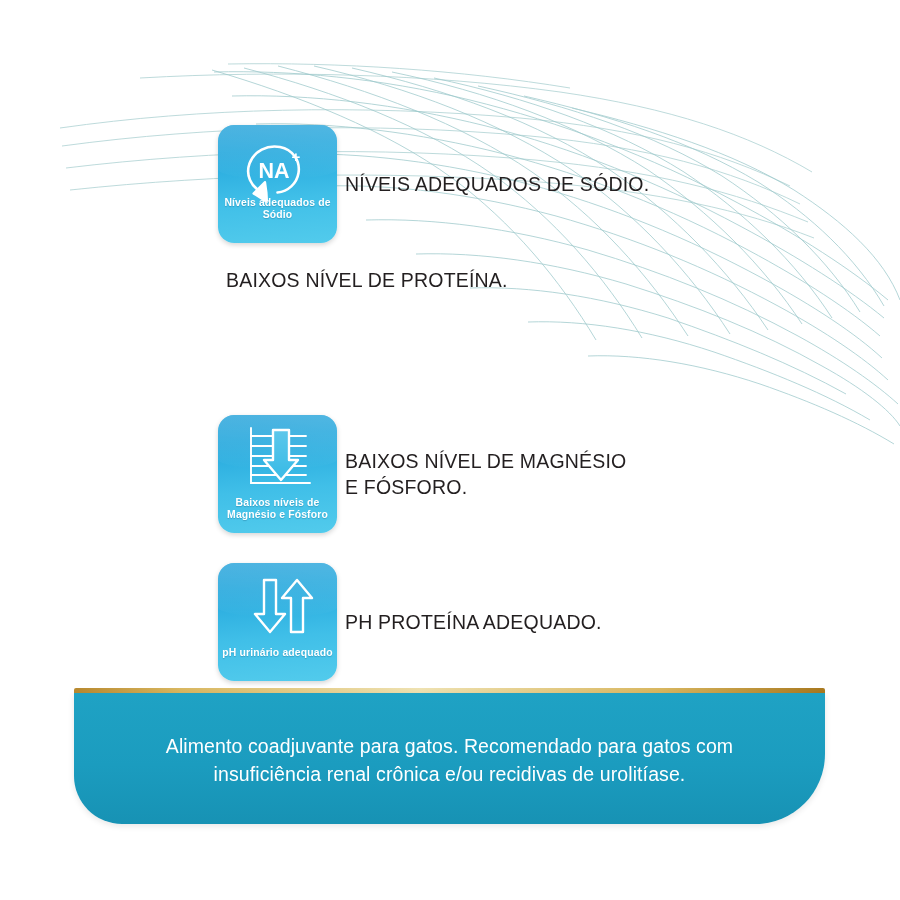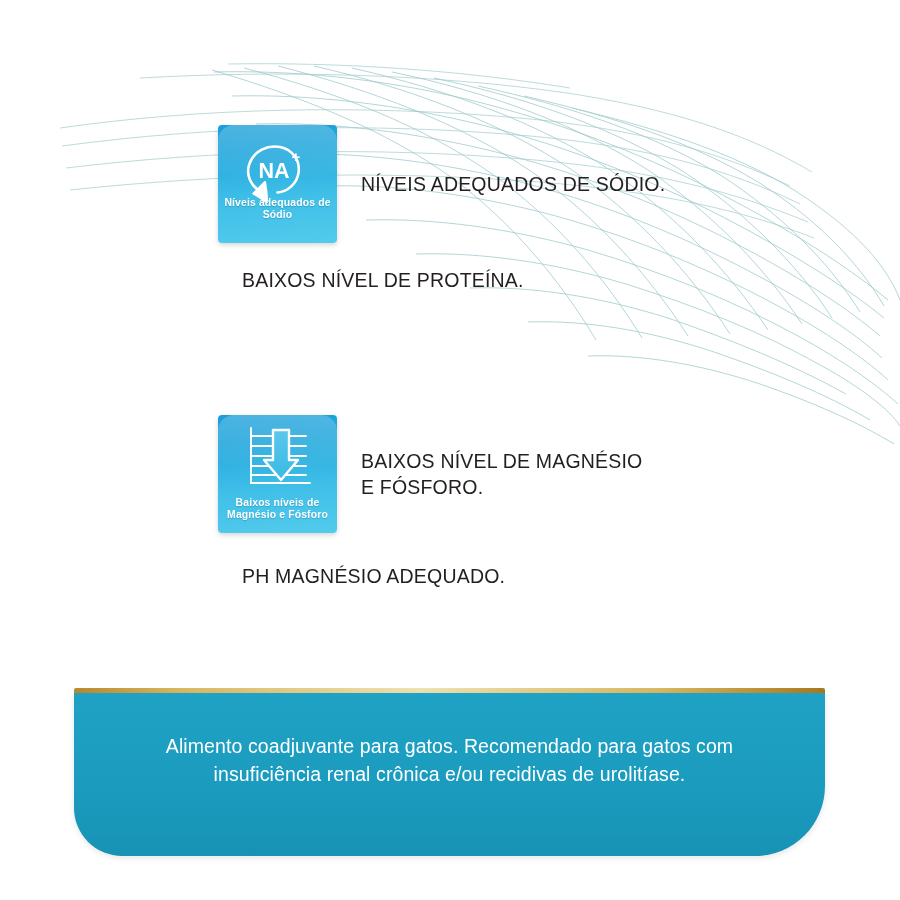--- a/index.html
+++ b/index.html
@@ -25,21 +25,21 @@
 
   
   .feature-row {
     position: absolute;
     display: flex;
     align-items: center;
   }
   .icon-tile {
     position: relative;
     width: 119px; height: 118px;
-    border-radius: 4px;
+    border-radius: 16px;
     background: linear-gradient(175deg, #1b9ed8 0%, #25a8dd 22%, #40bfe8 62%, #52cbec 100%);
     box-shadow: 0 2px 5px rgba(0,0,0,0.17);
     flex: 0 0 auto;
     overflow: hidden;
   }
   .icon-tile::after {
     content: "";
     position: absolute;
     left: 0; top: 0; right: 0; height: 46%;
     border-radius: 16px 16px 50% 50% / 16px 16px 18% 18%;
@@ -59,21 +59,21 @@
     font-size: 10.4px;
     font-weight: bold;
     line-height: 12.6px;
     letter-spacing: 0.15px;
     text-shadow: 0 1px 1px rgba(0,60,90,0.25);
   }
   .cap-2 { bottom: 21px; }
   .cap-3 { bottom: 11px; }
 
   .feature-text {
-    margin-left: 24px;
+    margin-left: 8px;
     color: #231f20;
     font-size: 19.5px;
     line-height: 26px;
     letter-spacing: 0.2px;
     white-space: pre-line;
     font-weight: normal;
   }
 
   
   #banner {
@@ -84,21 +84,21 @@
   #banner-gold {
     position: absolute;
     left: 0; top: 0;
     width: 100%; height: 5px;
     background: linear-gradient(90deg, #b8892f 0%, #d9b760 14%, #efe2b2 46%, #d9b760 78%, #a9791f 100%);
     border-radius: 2px 2px 0 0;
   }
   #banner-body {
     position: absolute;
     left: 0; top: 5px;
-    width: 100%; height: 163px;
+    width: 100%; height: 131px;
     background: linear-gradient(180deg, #1fa2c4 0%, #1b9cbf 55%, #1792b4 100%);
     border-radius: 0 0 70px 48px;
     box-shadow: 0 2px 6px rgba(0,0,0,0.10);
   }
   #banner-text {
     position: absolute;
     left: 0; right: 0; top: 39px;
     text-align: center;
     color: #ffffff;
     font-size: 19.5px;
@@ -192,22 +192,32 @@
 de Magnésio
 e Fósforo</div>
     </div>
 
     <div class="feature-text">BAIXOS NÍVEL DE MAGNÉSIO
 E FÓSFORO.</div>
   </div>
 
   <div class="feature-row" style="left:218px; top:563px;">
 
-
-    <div class="feature-text">PH MAGNÉSIO ADEQUADO.</div>
+    <div class="icon-tile">
+      <svg class="icon-art" viewBox="0 0 119 80" xmlns="http://www.w3.org/2000/svg">
+        <g fill="none" stroke="#ffffff" stroke-width="2.4" stroke-linejoin="round" stroke-linecap="round">
+          <path d="M46,12 L58,12 L58,46 L67,46 L52,64 L37,46 L46,46 Z"></path>
+          <path d="M73,64 L73,30 L64,30 L79,12 L94,30 L85,30 L85,64 Z"></path>
+        </g>
+      </svg>
+      <div class="icon-caption cap-2">pH urinário
+adequado</div>
+    </div>
+
+    <div class="feature-text">PH PROTEÍNA ADEQUADO.</div>
   </div>
 
   <div id="banner">
     <div id="banner-gold"></div>
     <div id="banner-body">
       <div id="banner-text">Alimento coadjuvante para gatos. Recomendado para gatos com
 insuficiência renal crônica e/ou recidivas de urolitíase.</div>
     </div>
   </div>
 

